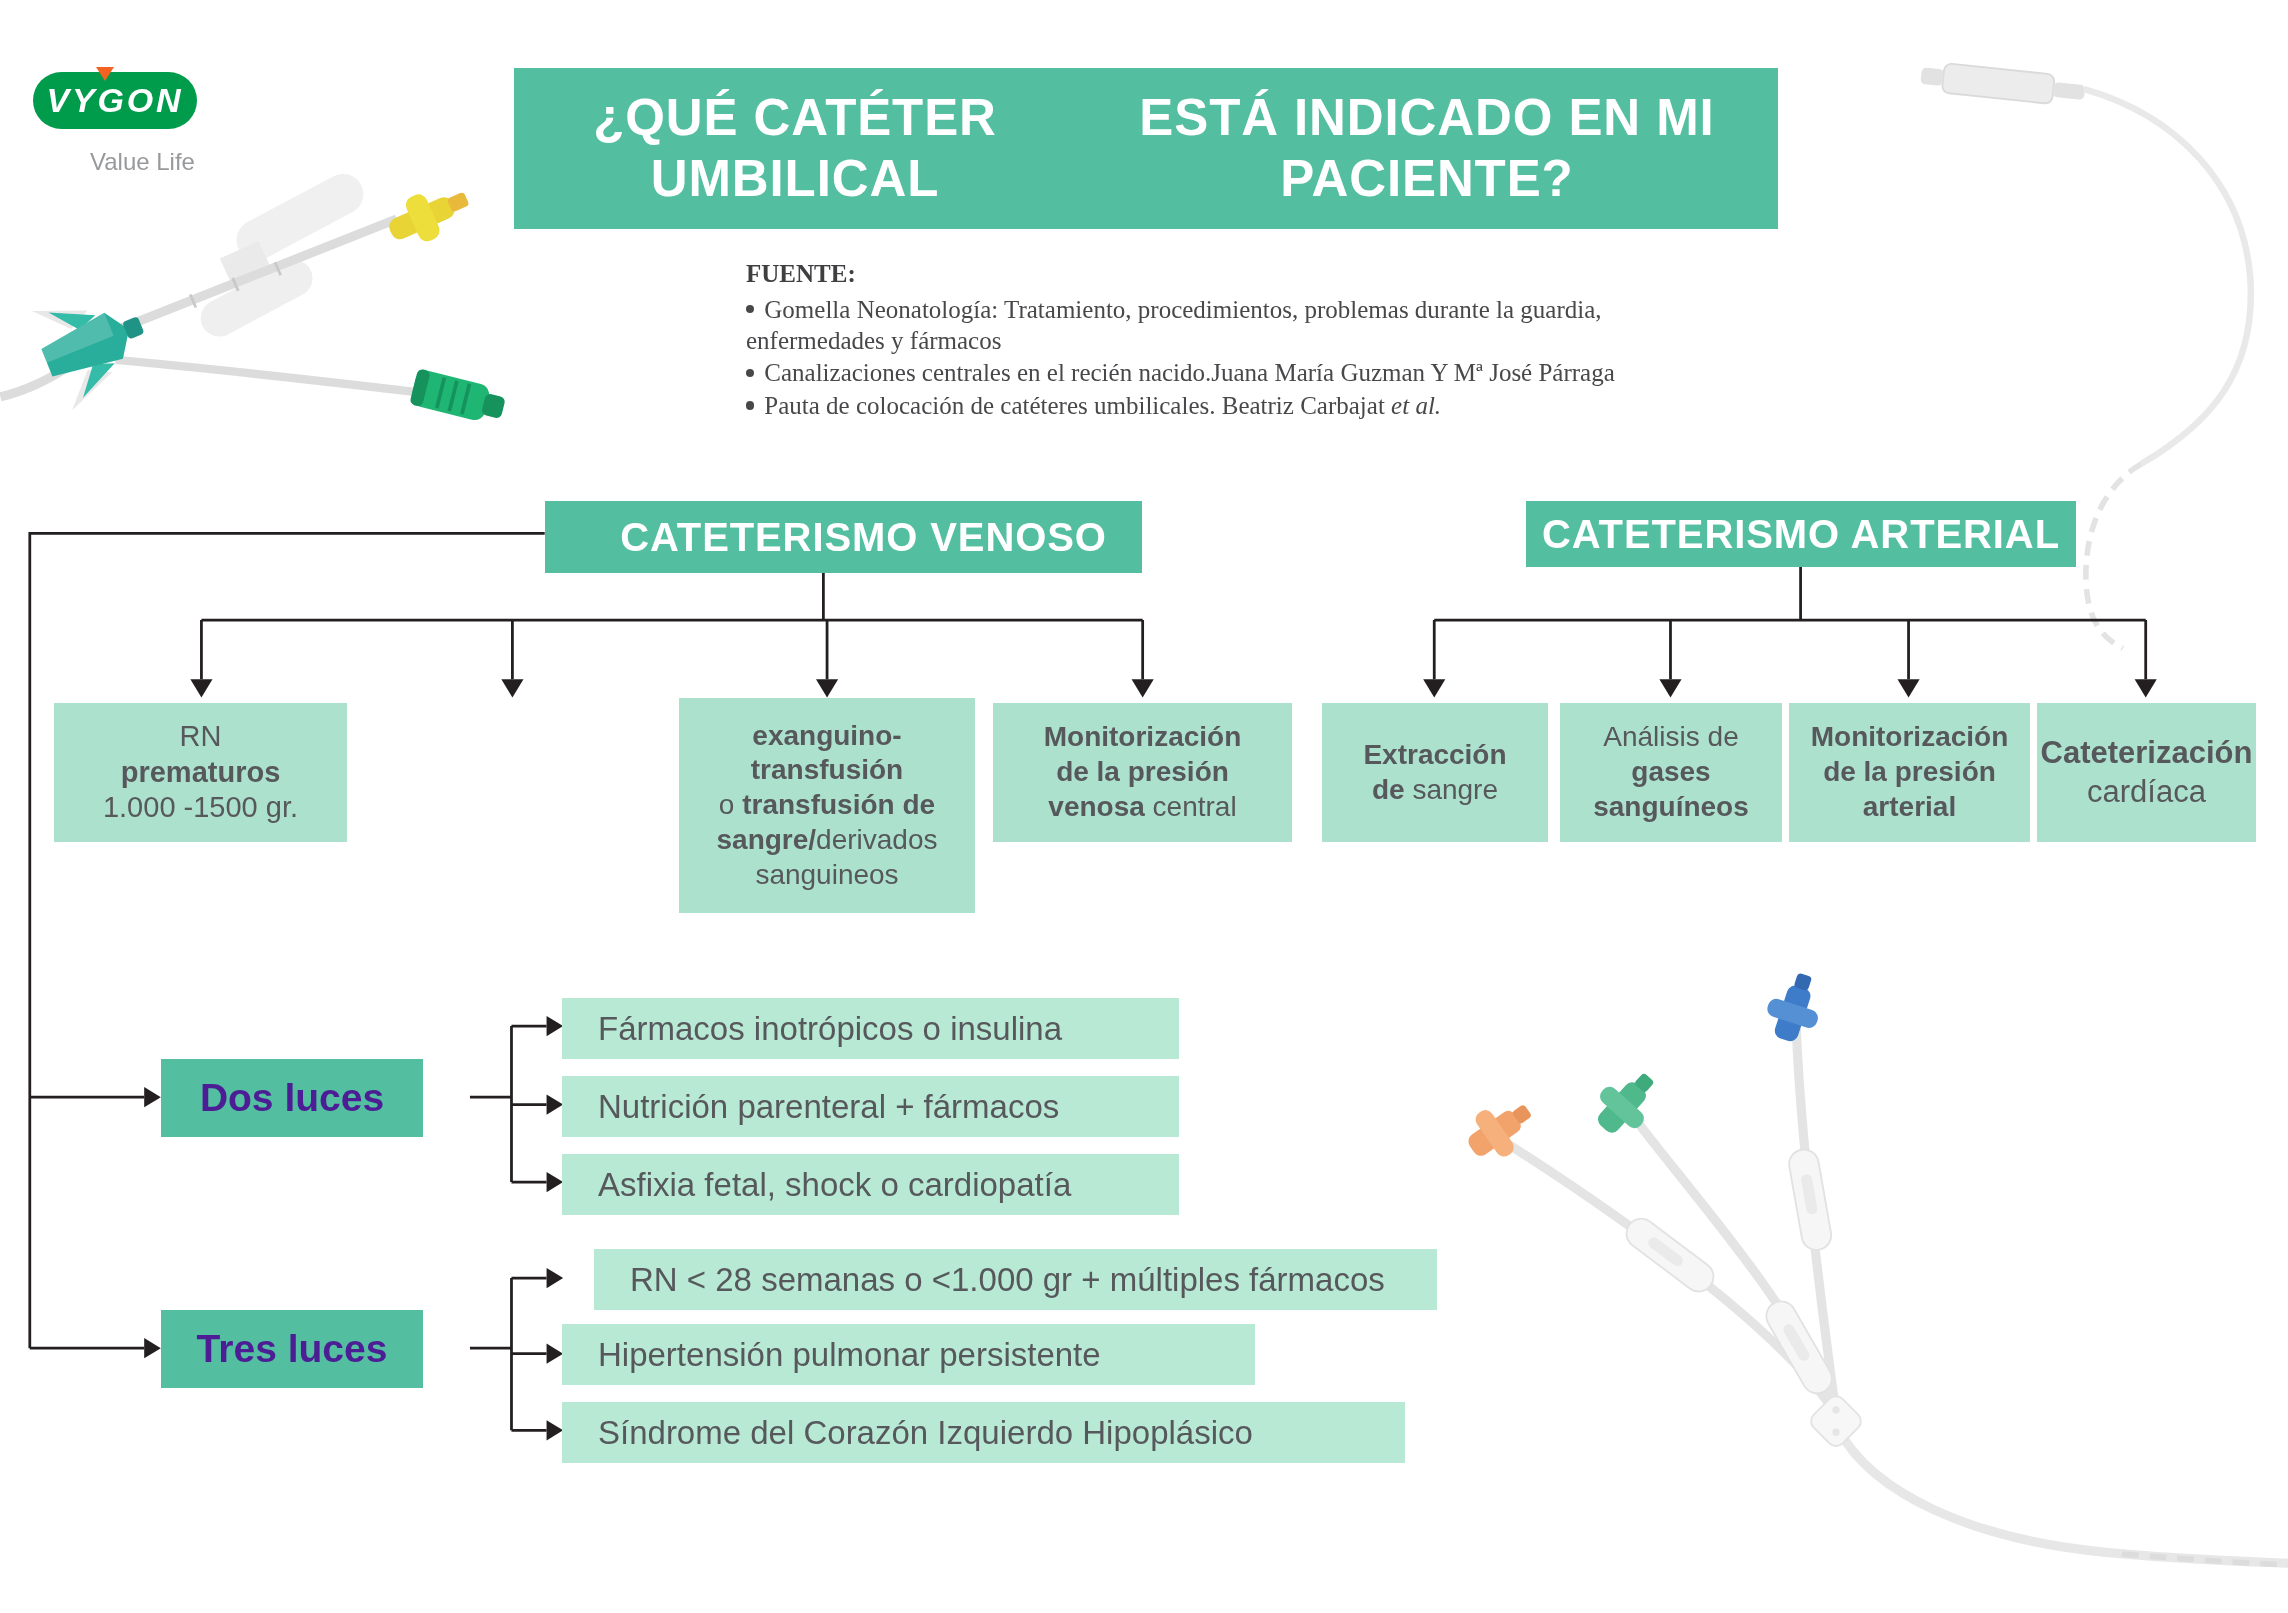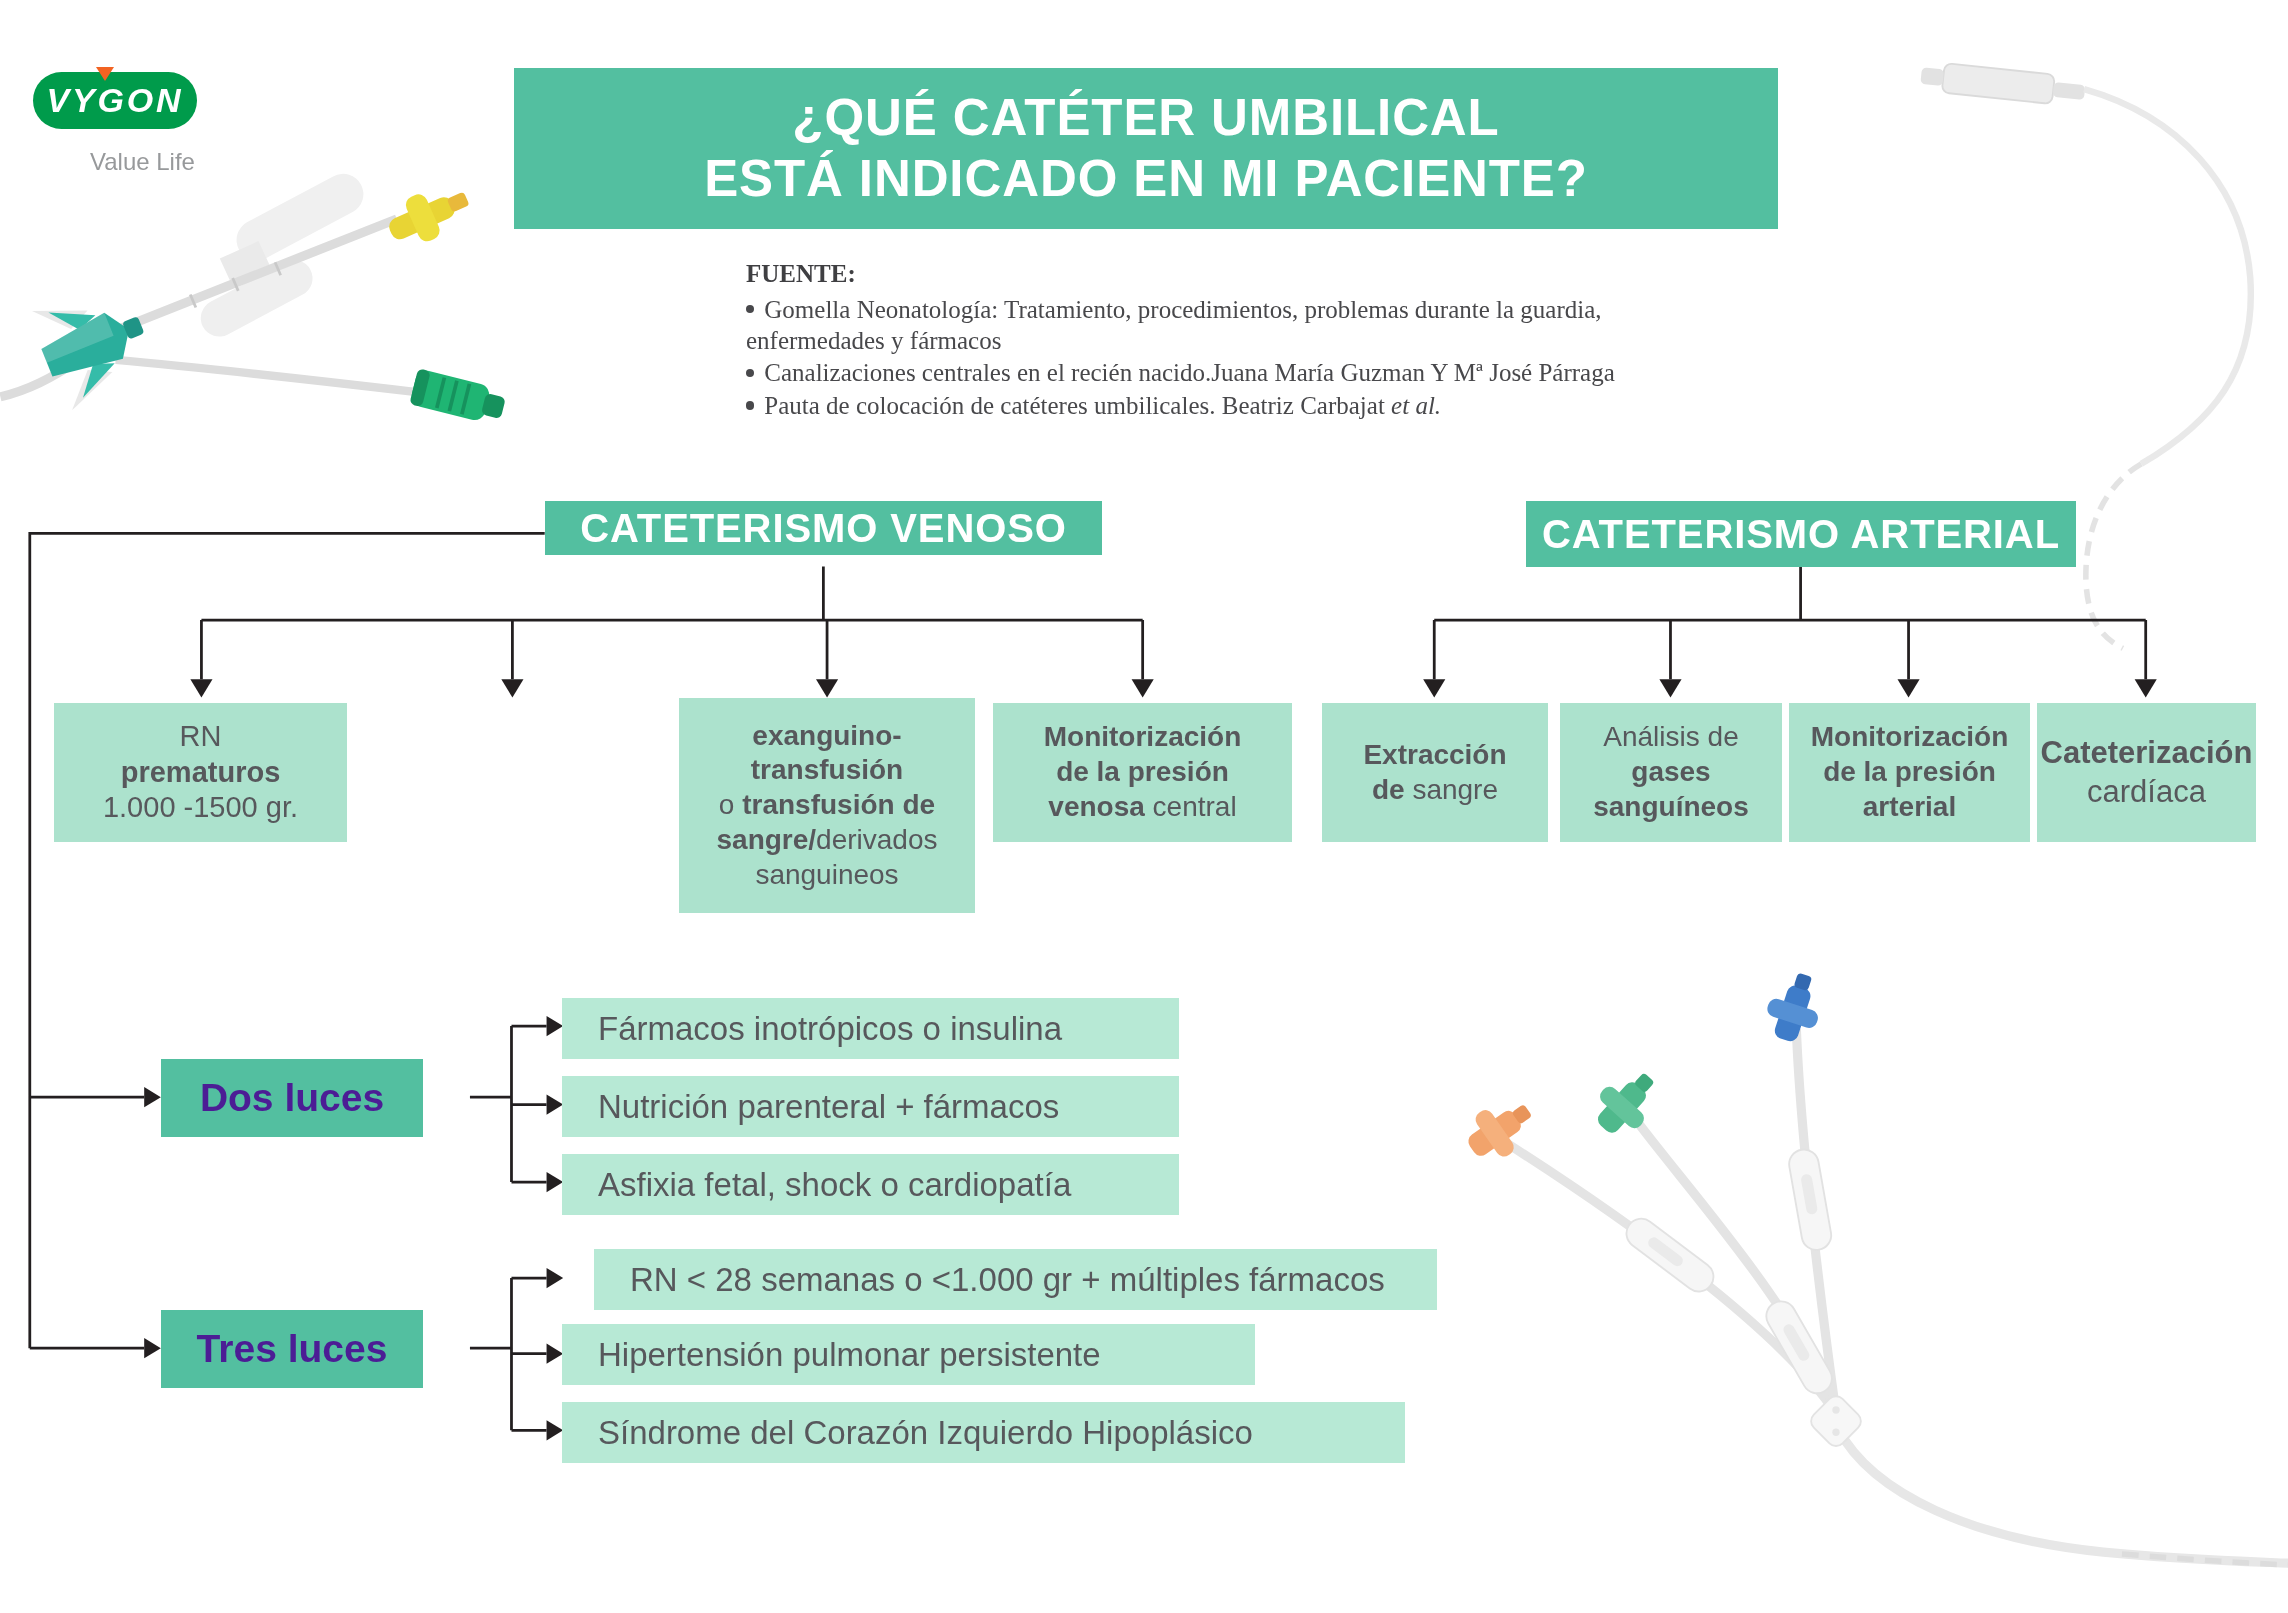--- a/index.html
+++ b/index.html
@@ -27,35 +27,35 @@
   .logo-oval{position:relative;width:164px;height:57px;background:var(--logo-green,#009B4B);
     border-radius:29px;display:flex;align-items:center;justify-content:center;}
   .logo-text{color:#fff;font-weight:700;font-style:italic;font-size:34px;letter-spacing:2.8px;}
   .logo-tri{position:absolute;top:-4.6px;left:63px;width:0;height:0;
     border-left:9.2px solid transparent;border-right:9.2px solid transparent;
     border-top:14px solid var(--logo-accent,#F26322);}
   .logo-tagline{margin-top:19px;margin-left:57px;color:#97999B;font-size:24px;}
 
   
   .title-banner{position:absolute;left:514px;top:68px;width:1264px;height:161px;
-    background:var(--teal,#53BFA0);color:#fff;display:flex;flex-direction:column;
+    background:var(--teal,#53BFA0);color:#fff;display:flex;flex-direction:row;
     justify-content:center;align-items:center;text-align:center;
     font-weight:700;font-size:51px;line-height:1.18;letter-spacing:0.9px;}
 
   
   .source{position:absolute;left:746px;top:258px;width:914px;font-size:25px;line-height:1.24;color:#48484B;font-family:Liberation Serif, serif;}
   .source-label{font-weight:700;margin-bottom:4.6px;color:#3F3F42;}
   .source-item{margin:1.8px 0;}
   .dot{display:inline-block;width:8.3px;height:8.3px;border-radius:50%;background:#48484B;
     margin-right:10px;margin-bottom:4.6px;}
 
   
   .cat-banner{position:absolute;background:var(--teal,#53BFA0);color:#fff;font-weight:700;
     font-size:40px;display:flex;align-items:center;justify-content:center;letter-spacing:0.9px;}
-  #banner-venoso{left:545px;top:501px;width:557px;height:54px;}
+  #banner-venoso{left:545px;top:501px;width:557px;height:72px;padding-left:40px;}
   #banner-arterial{left:1526px;top:501px;width:550px;height:66px;}
 
   
   .box{position:absolute;background:var(--mint,#ACE2CD);color:var(--text,#57585C);
     display:flex;align-items:center;justify-content:center;text-align:center;
     font-size:28px;line-height:1.24;padding:7.4px 9.2px;box-sizing:border-box;white-space:pre-line;}
   #vb1{left:54px;top:703px;width:293px;height:139px;font-size:29px;}
   #vb2{left:366px;top:711px;width:292px;height:125px;}
   #vb3{left:679px;top:698px;width:296px;height:215px;}
   #vb4{left:993px;top:703px;width:299px;height:139px;}

